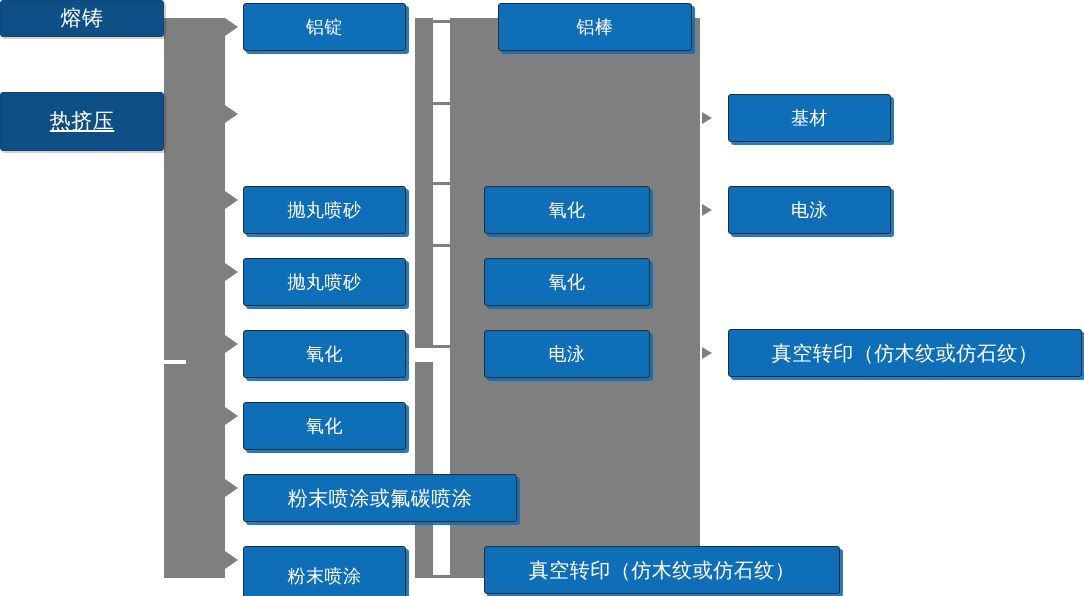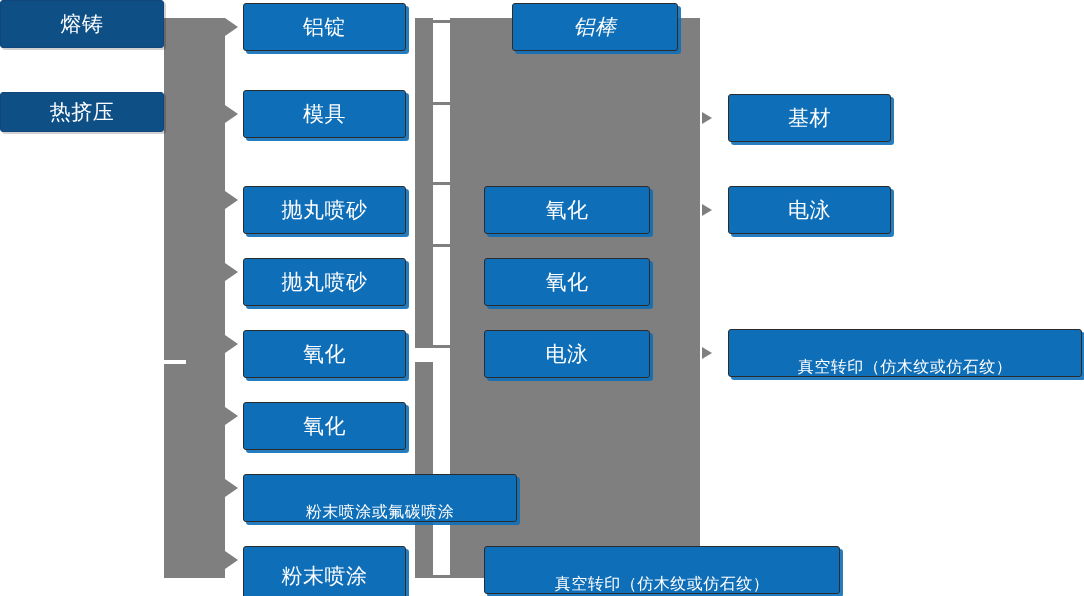--- a/index.html
+++ b/index.html
@@ -56,23 +56,23 @@
   .node.dark{
     background:#0E4F86;
     border:1px solid #11467A;
     box-shadow:2px 2px 0 rgba(0,0,0,.18);
     font-size:21px;
   }
   .node.mid{
     background:#0E6EB8;
     border:1.5px solid #2B2B2B;
     box-shadow:3px 3px 0 rgba(13,110,184,.9);
-    font-size:21px;
+    font-size:18px;
   }
-  .node.mid.wide{font-size:16px;align-items:flex-end;}
+  .node.mid.wide{font-size:20px;}
 </style>
 </head>
 <body>
 
 <div id="canvas">
 
   <div class="gray" style="left:164px;top:18px;width:61px;height:560px;"></div>
 
   <div class="gray-stub" style="left:164px;top:386px;width:22px;height:4px;"></div>
 
@@ -96,53 +96,50 @@
   <div class="gray-stub" style="left:433px;top:244px;width:17px;"></div>
   <div class="gray-stub" style="left:433px;top:345px;width:17px;"></div>
   <div class="gray-stub" style="left:433px;top:575px;width:17px;"></div>
 
   <div class="gray" style="left:450px;top:18px;width:250px;height:560px;"></div>
 
   <div class="gray-arrow-sm" style="left:702px;top:112px;"></div>
   <div class="gray-arrow-sm" style="left:702px;top:204px;"></div>
   <div class="gray-arrow-sm" style="left:702px;top:347px;"></div>
 
-  <div class="node dark" style="left:0px;top:0px;width:164px;height:48px;">
+  <div class="node dark" style="left:0px;top:0px;width:164px;height:37px;">
     <span>熔铸</span>
   </div>
-  <div class="node dark" style="left:0px;top:92px;width:164px;height:40px;">
+  <div class="node dark" style="left:0px;top:92px;width:164px;height:59px;text-decoration:underline;">
     <span>热挤压</span>
   </div>
 
   <div class="node mid" style="left:243px;top:3px;width:163px;height:48px;">
     <span>铝锭</span>
-  </div>
-  <div class="node mid" style="left:243px;top:90px;width:163px;height:48px;">
-    <span>模具</span>
   </div>
   <div class="node mid" style="left:243px;top:186px;width:163px;height:48px;">
     <span>抛丸喷砂</span>
   </div>
   <div class="node mid" style="left:243px;top:258px;width:163px;height:48px;">
     <span>抛丸喷砂</span>
   </div>
   <div class="node mid" style="left:243px;top:330px;width:163px;height:48px;">
     <span>氧化</span>
   </div>
   <div class="node mid" style="left:243px;top:402px;width:163px;height:48px;">
     <span>氧化</span>
   </div>
   <div class="node mid wide" style="left:243px;top:474px;width:274px;height:48px;">
     <span>粉末喷涂或氟碳喷涂</span>
   </div>
   <div class="node mid" style="left:243px;top:546px;width:163px;height:60px;">
     <span>粉末喷涂</span>
   </div>
 
-  <div class="node mid" style="left:512px;top:3px;width:166px;height:48px;font-style:italic;">
+  <div class="node mid" style="left:498px;top:3px;width:194px;height:48px;">
     <span>铝棒</span>
   </div>
   <div class="node mid" style="left:484px;top:186px;width:166px;height:48px;">
     <span>氧化</span>
   </div>
   <div class="node mid" style="left:484px;top:258px;width:166px;height:48px;">
     <span>氧化</span>
   </div>
   <div class="node mid" style="left:484px;top:330px;width:166px;height:48px;">
     <span>电泳</span>

